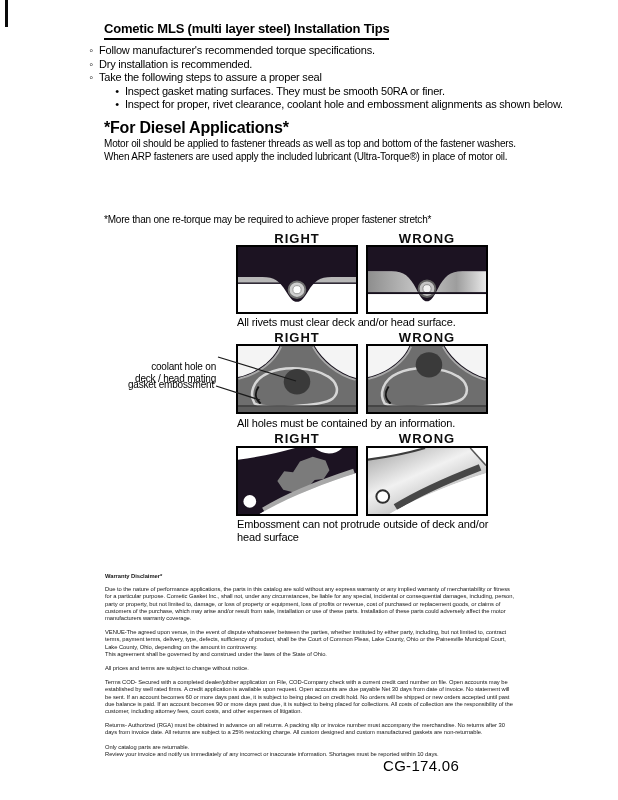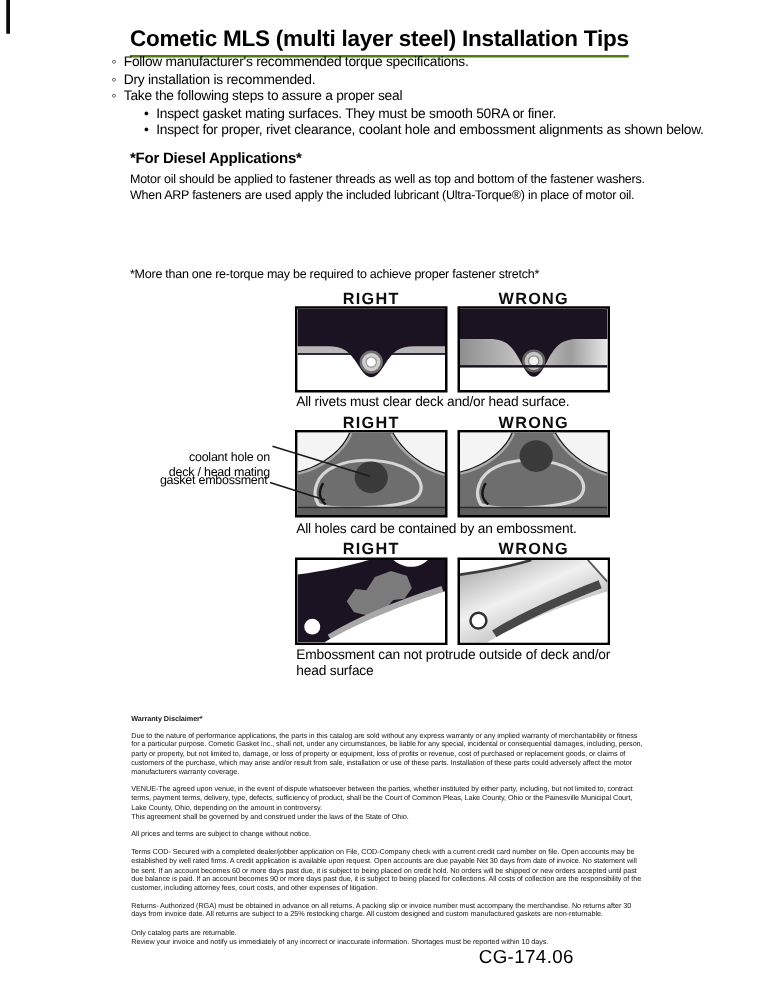--- a/index.html
+++ b/index.html
@@ -1,26 +1,26 @@
 <!DOCTYPE html>
 <html><head>
 <meta charset="utf-8">
 <style>
   html,body{margin:0;padding:0;background:#fff;}
   .page{position:relative;width:618px;height:800px;background:#ffffff;overflow:hidden;
         font-family:"Liberation Sans",sans-serif;color:#000;}
   .abs{position:absolute;}
   .scan-mark{left:5px;top:0;width:3px;height:27px;background:#0b0b0b;}
-  .title{left:104px;top:21px;font-size:18px;font-weight:700;letter-spacing:-0.2px;
-         border-bottom:2px solid #4d7c0f;padding-bottom:2px;white-space:nowrap;}
+  .title{left:104px;top:21px;font-size:13px;font-weight:700;letter-spacing:-0.2px;
+         border-bottom:2px solid #000000;padding-bottom:2px;white-space:nowrap;}
   .bullets{left:87px;top:44px;font-size:11px;line-height:13.6px;letter-spacing:-0.2px;}
   .brow{display:flex;gap:4px;}
   .brow .mk{flex:none;width:8px;text-align:center;}
   .brow.lvl2{margin-left:26px;}
-  .diesel-h{left:104px;top:119px;font-size:12px;font-weight:700;letter-spacing:-0.2px;}
+  .diesel-h{left:104px;top:119px;font-size:16px;font-weight:700;letter-spacing:-0.2px;}
   .dp{font-size:10px;line-height:13.4px;letter-spacing:-0.2px;white-space:pre-line;left:104px;}
   .dp1{top:137px;} .dp2{top:170px;} .dp3{top:213px;}
   .dlabel{width:122px;text-align:center;font-size:13px;font-weight:700;letter-spacing:1px;color:#0d0d0d;}
   .lab-l{left:236px;} .lab-r{left:366px;}
   .r1{top:231px;} .r2{top:330px;} .r3{top:431px;}
   .panel{width:122px;height:70px;border:2px solid #000;background:#fff;box-sizing:border-box;}
   .p-l{left:236px;} .p-r{left:366px;}
   .pr1{top:245px;height:69px;} .pr2{top:344px;} .pr3{top:446px;}
   .panel svg{display:block;width:100%;height:100%;}
   .caption{font-size:11px;letter-spacing:-0.15px;line-height:13px;}
@@ -141,21 +141,21 @@
       <path d="M78,0 C86,15 102,29 120,34" fill="none" stroke="#a9a9a9" stroke-width="6"></path>
       <path d="M78,0 C86,15 102,29 120,34" fill="none" stroke="#16101c" stroke-width="2"></path>
       <path d="M120,0 H78 C86,15 102,29 120,34 Z" fill="#f4f4f4"></path>
       <path d="M17,61 C11,51 15,36 30,29 C48,20 77,23 91,32 C101,38 104,49 96,56 C86,64 26,67 17,61 Z" fill="none" stroke="#d6d6d6" stroke-width="2.6"></path>
       <path d="M21,43 C17,49 17,56 23,61" fill="none" stroke="#141414" stroke-width="2"></path>
       <circle cx="62" cy="20" r="13.5" fill="#3a3a3a"></circle>
       <rect x="0" y="64" width="120" height="6" fill="#5d5d5d"></rect>
       <rect x="0" y="63" width="120" height="1.2" fill="#2b2b2b"></rect>
     </svg>
   </div>
-  <div class="abs caption cap2">All holes card be contained by an embossment.</div>
+  <div class="abs caption cap2">All holes must be contained by an information.</div>
 
   <div class="abs dlabel lab-l r3">RIGHT</div>
   <div class="abs dlabel lab-r r3">WRONG</div>
 
   <div class="abs panel p-l pr3">
     <svg viewBox="0 0 120 68" preserveAspectRatio="none">
       <rect x="0" y="0" width="120" height="68" fill="#ffffff"></rect>
       <path d="M0,12 C22,9 42,5 58,0 H120 V26 C88,36 48,52 22,68 H0 Z" fill="#1c1322"></path>
       <path d="M78,0 C86,7 98,8 106,0 Z" fill="#ffffff"></path>
       <polygon points="40,34 47,24 56,25 63,14 76,9 89,13 93,23 87,32 78,33 70,42 58,46 46,43" fill="#7b7b7b"></polygon>

